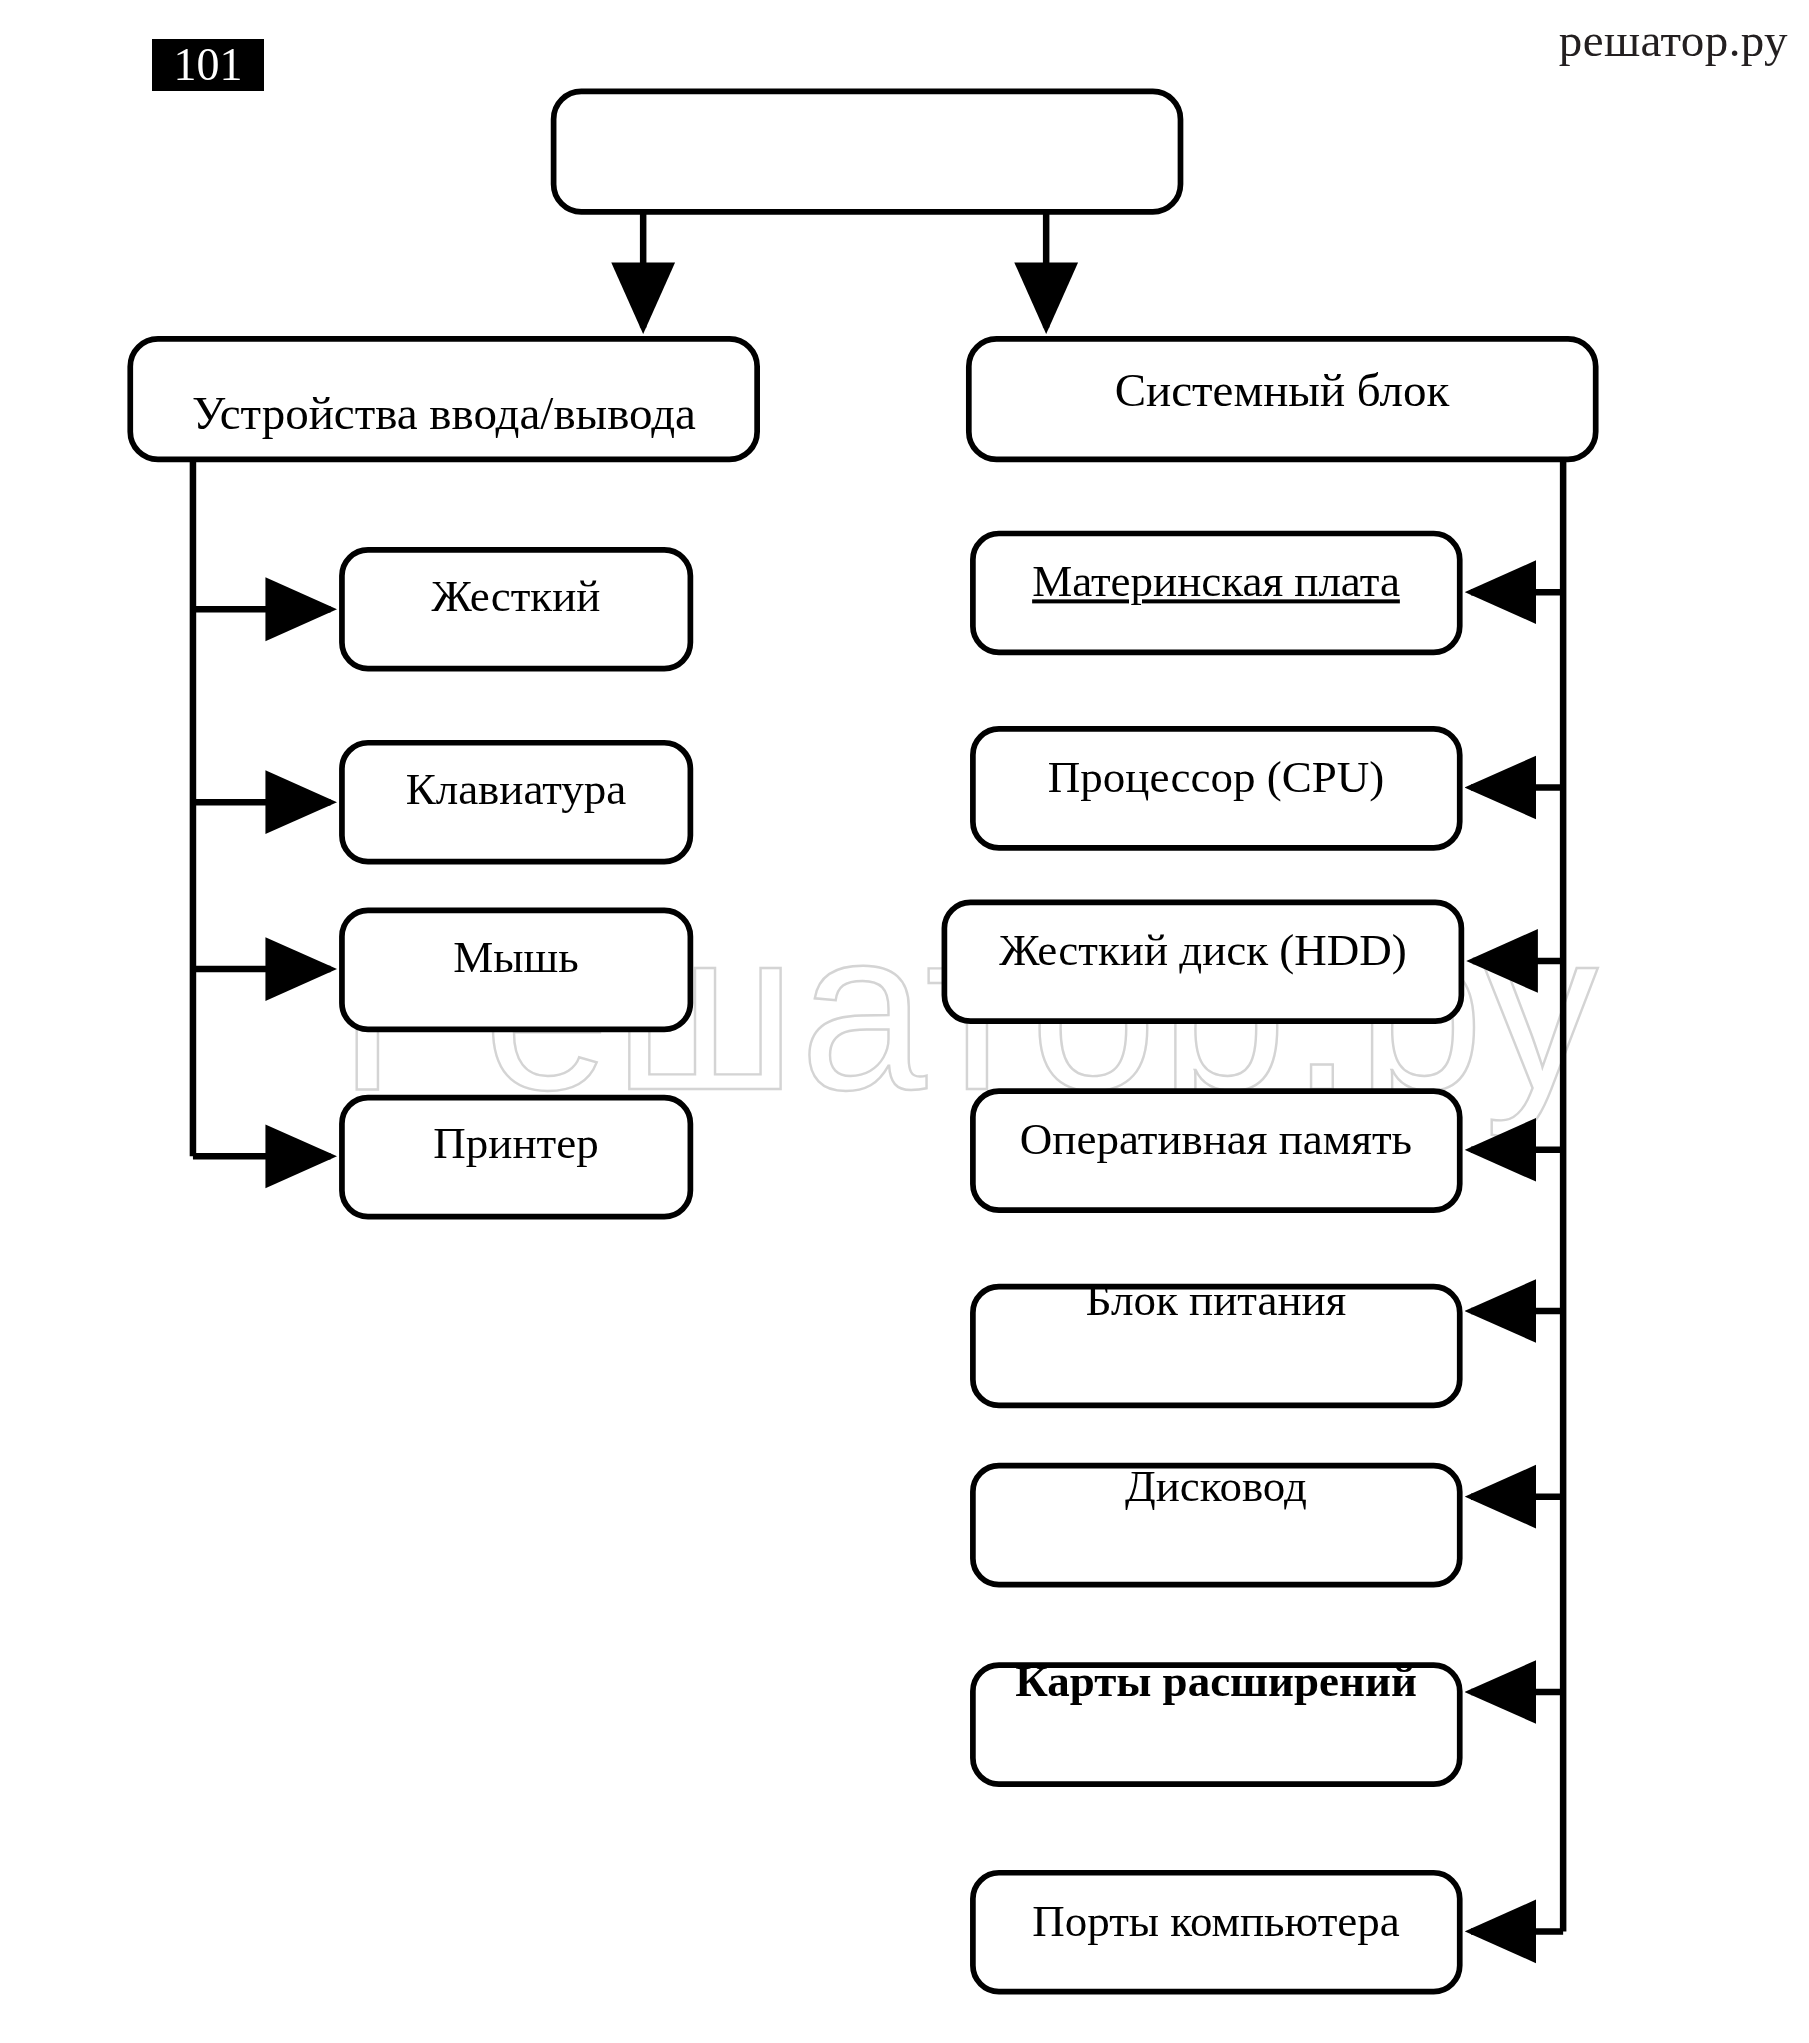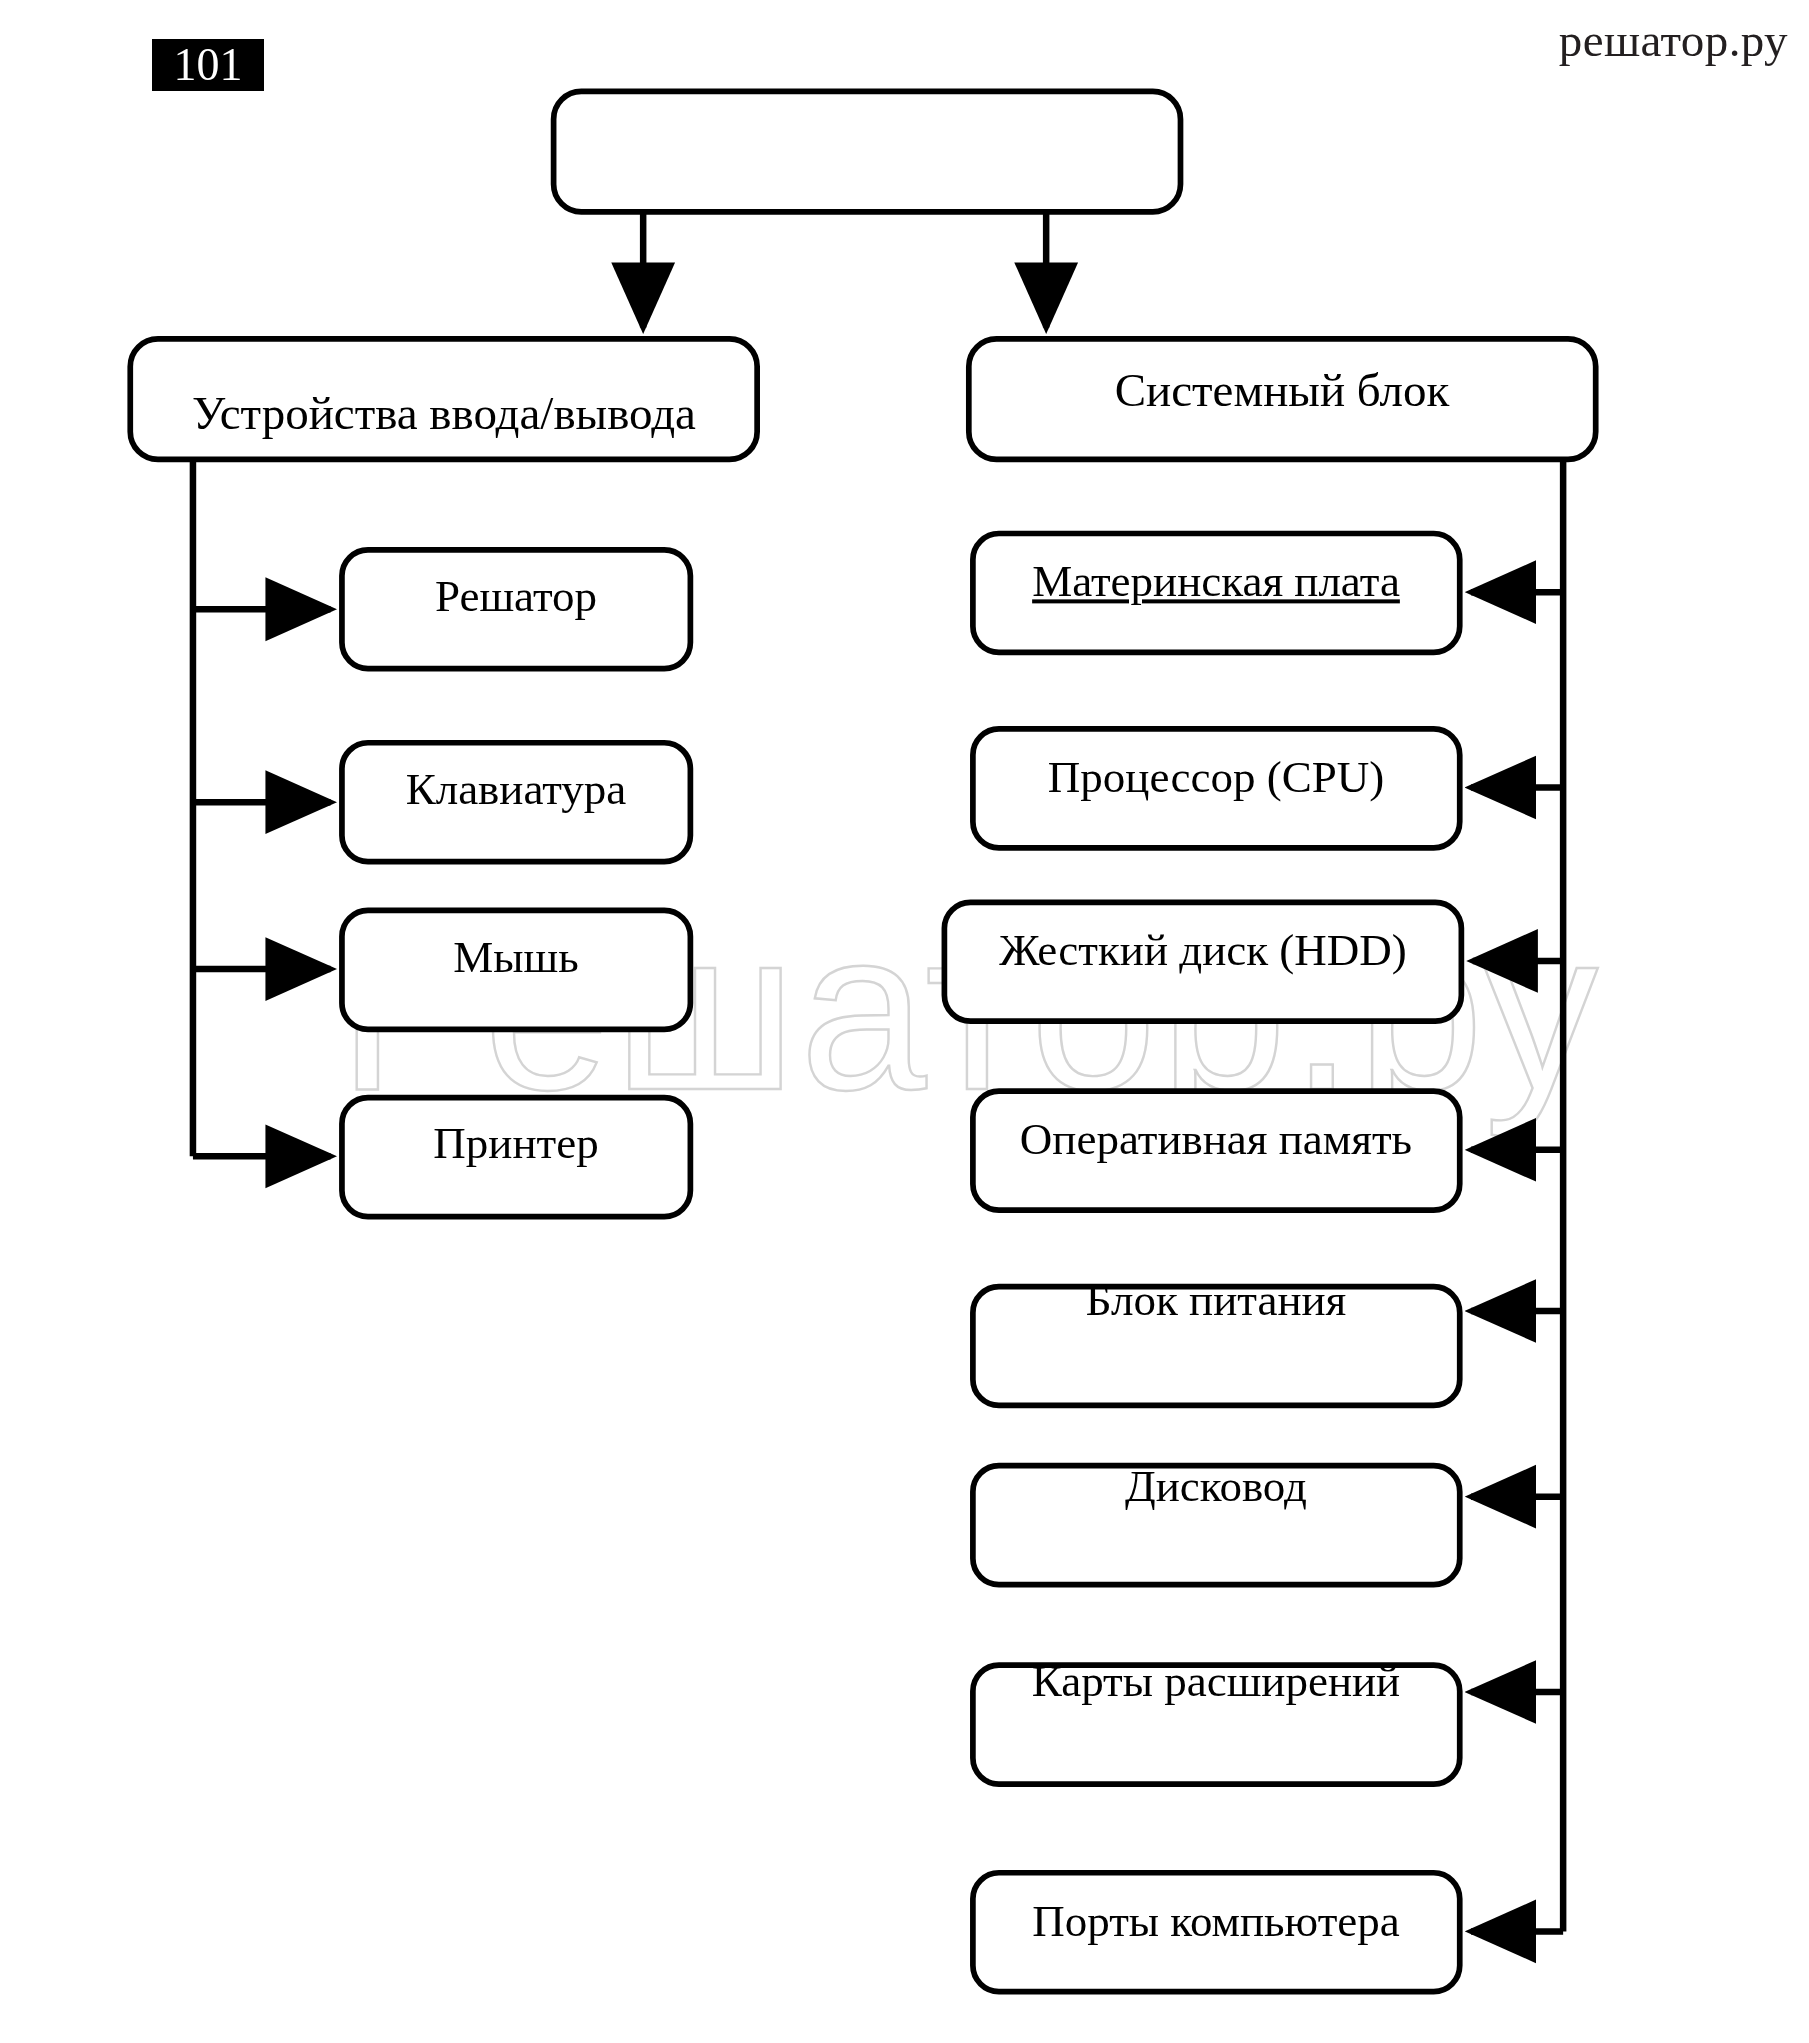--- a/index.html
+++ b/index.html
@@ -81,28 +81,28 @@
       <path d="M1920,1838 L1807,1838" marker-end="url(#ah)"></path>
       <path d="M1920,2078 L1807,2078" marker-end="url(#ah)"></path>
       <path d="M1920,2372 L1807,2372" marker-end="url(#ah)"></path>
     </g>
   </svg>
 
 
   <div class="node-label big" style="left:444px;top:391px;margin-top:23px;">Устройства ввода/вывода</div>
   <div class="node-label big" style="left:1282px;top:391px;">Системный блок</div>
 
-  <div class="node-label" style="left:516px;top:597px;">Решатор</div>
+  <div class="node-label" style="left:516px;top:597px;">Жесткий</div>
   <div class="node-label" style="left:516px;top:790px;">Клавиатура</div>
   <div class="node-label" style="left:516px;top:958px;">Мышь</div>
   <div class="node-label" style="left:516px;top:1144px;">Принтер</div>
 
   <div class="node-label" style="left:1216px;top:582px;text-decoration:underline;">Материнская плата</div>
   <div class="node-label" style="left:1216px;top:778px;">Процессор (CPU)</div>
   <div class="node-label" style="left:1203px;top:951px;">Жесткий диск (HDD)</div>
   <div class="node-label" style="left:1216px;top:1140px;">Оперативная память</div>
   <div class="node-label" style="left:1216px;top:1301px;">Блок питания</div>
   <div class="node-label" style="left:1216px;top:1487px;">Дисковод</div>
-  <div class="node-label" style="left:1216px;top:1682px;">Карты расширений</div>
+  <div class="node-label" style="left:1216px;top:1682px;font-weight:bold;">Карты расширений</div>
   <div class="node-label" style="left:1216px;top:1922px;">Порты компьютера</div>
 
 </div>
 
 
 </body></html>

